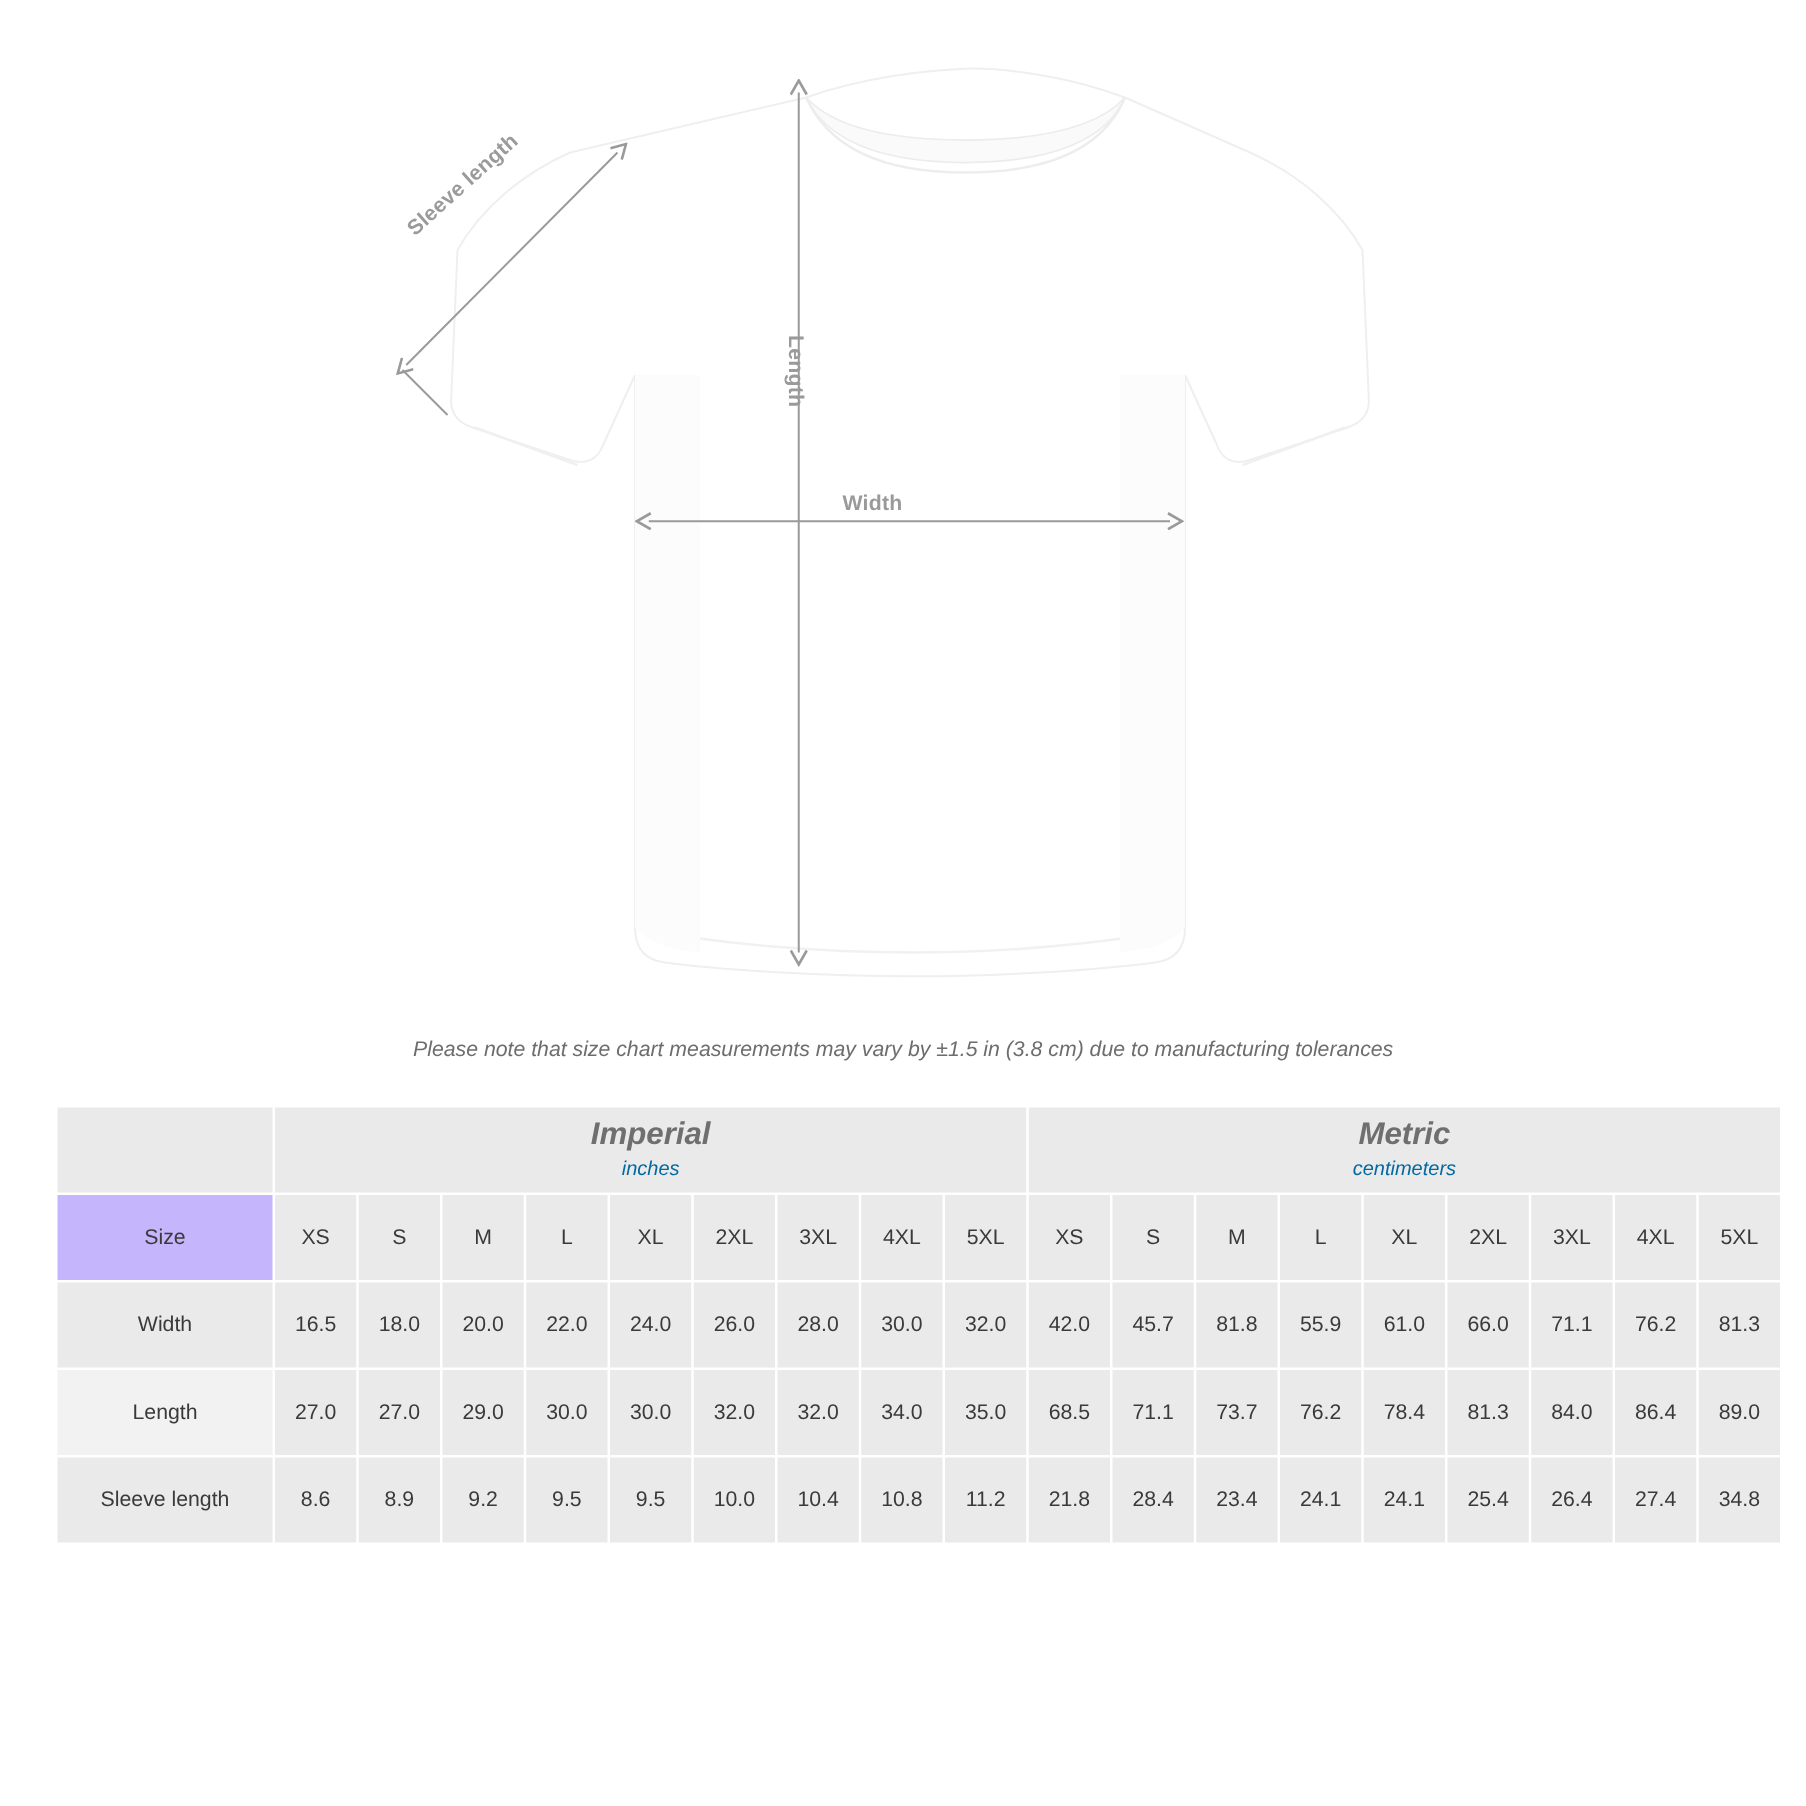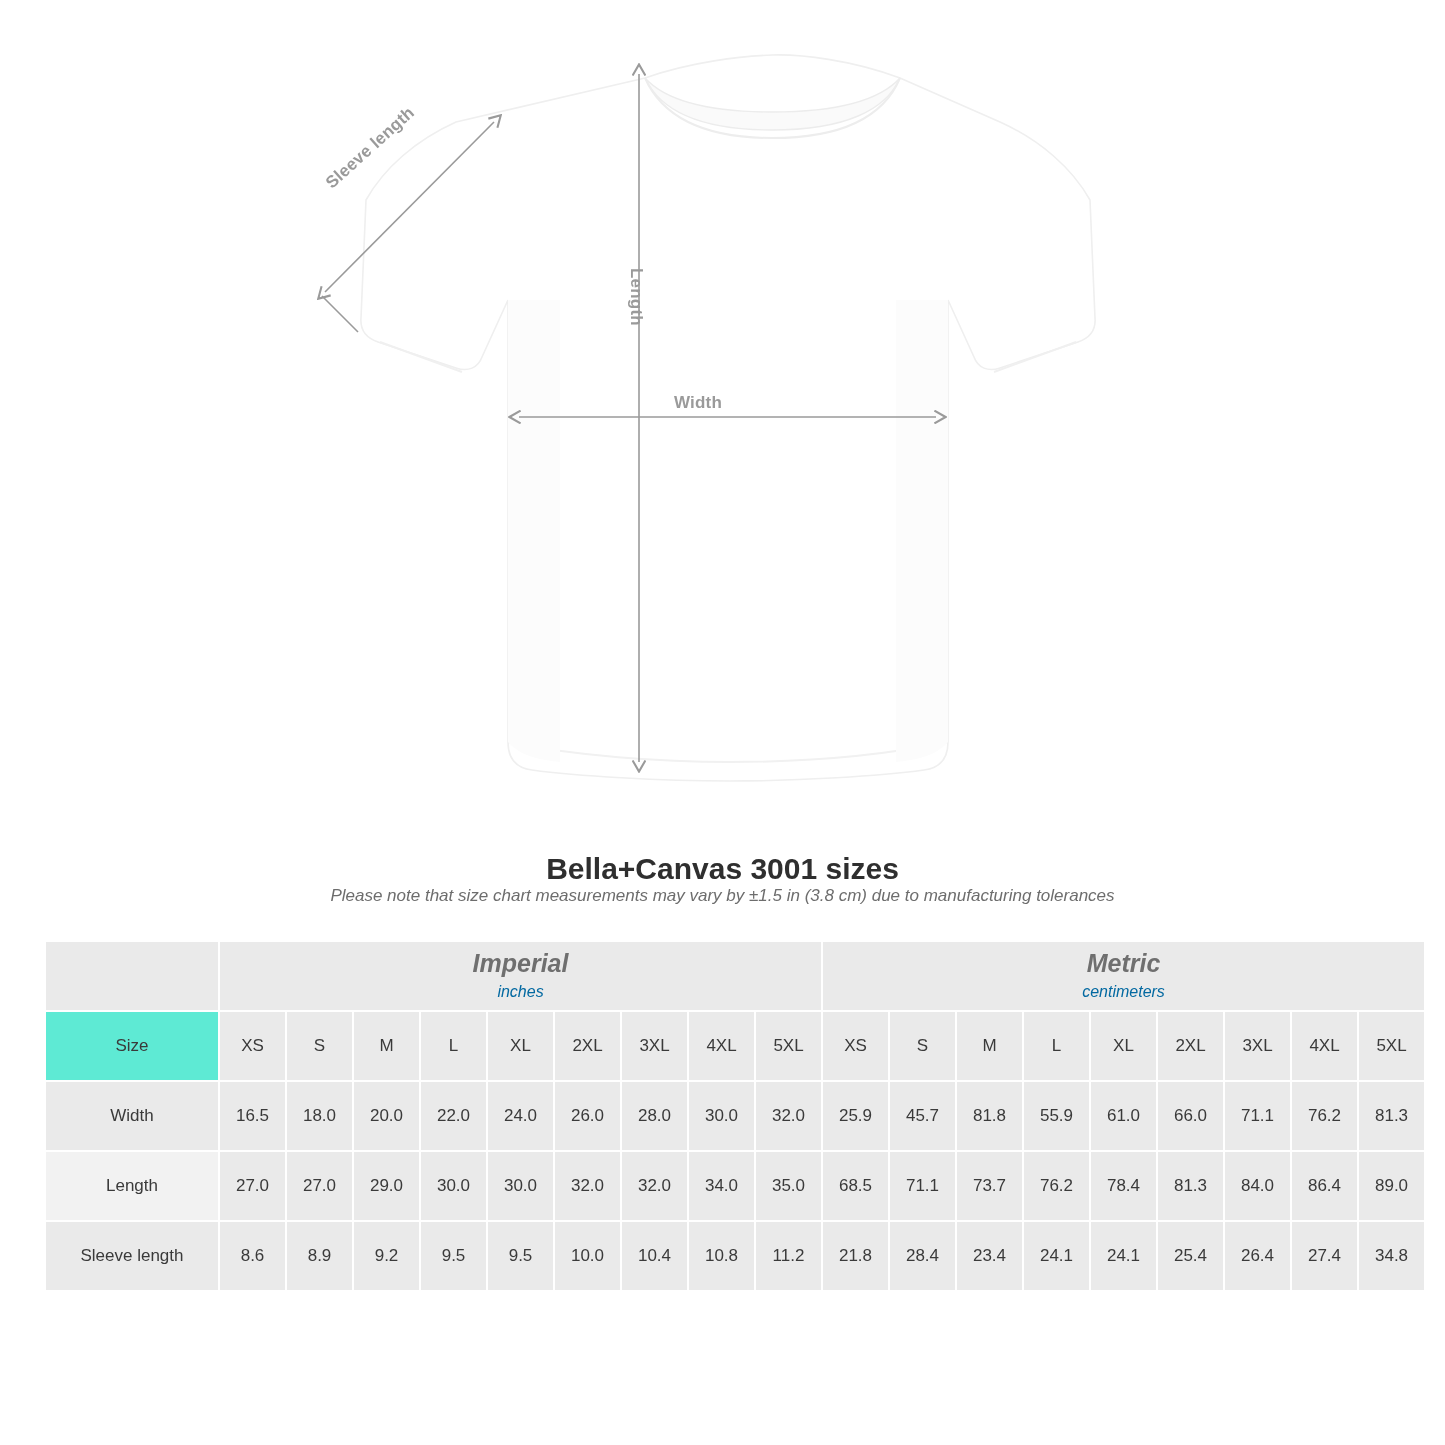--- a/index.html
+++ b/index.html
@@ -123,21 +123,21 @@
   .col-head {
     font-weight: bold;
     color: #3a3a3a;
     font-size: 17px;
   }
   .row-odd td { background: #eaeaea; }
   .row-even td { background: #f2f2f2; }
   .row-even td.row-head { background: #f2f2f2; }
   .row-odd td.row-head { background: #eaeaea; }
   .head-row td { background: #f4f4f4; }
-  .head-row td.corner-cell { background: #5eead4; }
+  .head-row td.corner-cell { background: #c4b5fd; }
   .firstcol { width: 172px; }
   .datacol { width: 65px; }
 </style>
 </head>
 <body>
 
 <div class="page">
 
   <div class="illustration">
     <svg class="tshirt-svg" width="1445" height="830" viewBox="0 0 1445 830">
@@ -194,21 +194,20 @@
 
       <line x1="494" y1="122" x2="325" y2="292" stroke="#9a9a9a" stroke-width="1.6" marker-start="url(#arrowStart)" marker-end="url(#arrowEnd)"></line>
       <line x1="322" y1="296" x2="358" y2="332" stroke="#9a9a9a" stroke-width="1.6"></line>
     </svg>
 
     <div class="dim-label label-sleeve">Sleeve length</div>
     <div class="dim-label label-length">Length</div>
     <div class="dim-label label-width">Width</div>
   </div>
 
-  <div class="chart-title">Bella+Canvas 3001 sizes</div>
   <div class="chart-note">Please note that size chart measurements may vary by ±1.5 in (3.8 cm) due to manufacturing tolerances</div>
 
   <div class="table-wrap">
     <table class="size-table">
       <colgroup>
         <col class="firstcol">
         <col class="datacol">
           <col class="datacol">
           <col class="datacol">
           <col class="datacol">
@@ -267,21 +266,21 @@
           <td class="row-head">Width</td>
           <td>16.5</td>
           <td>18.0</td>
           <td>20.0</td>
           <td>22.0</td>
           <td>24.0</td>
           <td>26.0</td>
           <td>28.0</td>
           <td>30.0</td>
           <td>32.0</td>
-          <td>25.9</td>
+          <td>42.0</td>
           <td>45.7</td>
           <td>81.8</td>
           <td>55.9</td>
           <td>61.0</td>
           <td>66.0</td>
           <td>71.1</td>
           <td>76.2</td>
           <td>81.3</td>
         </tr>
 

